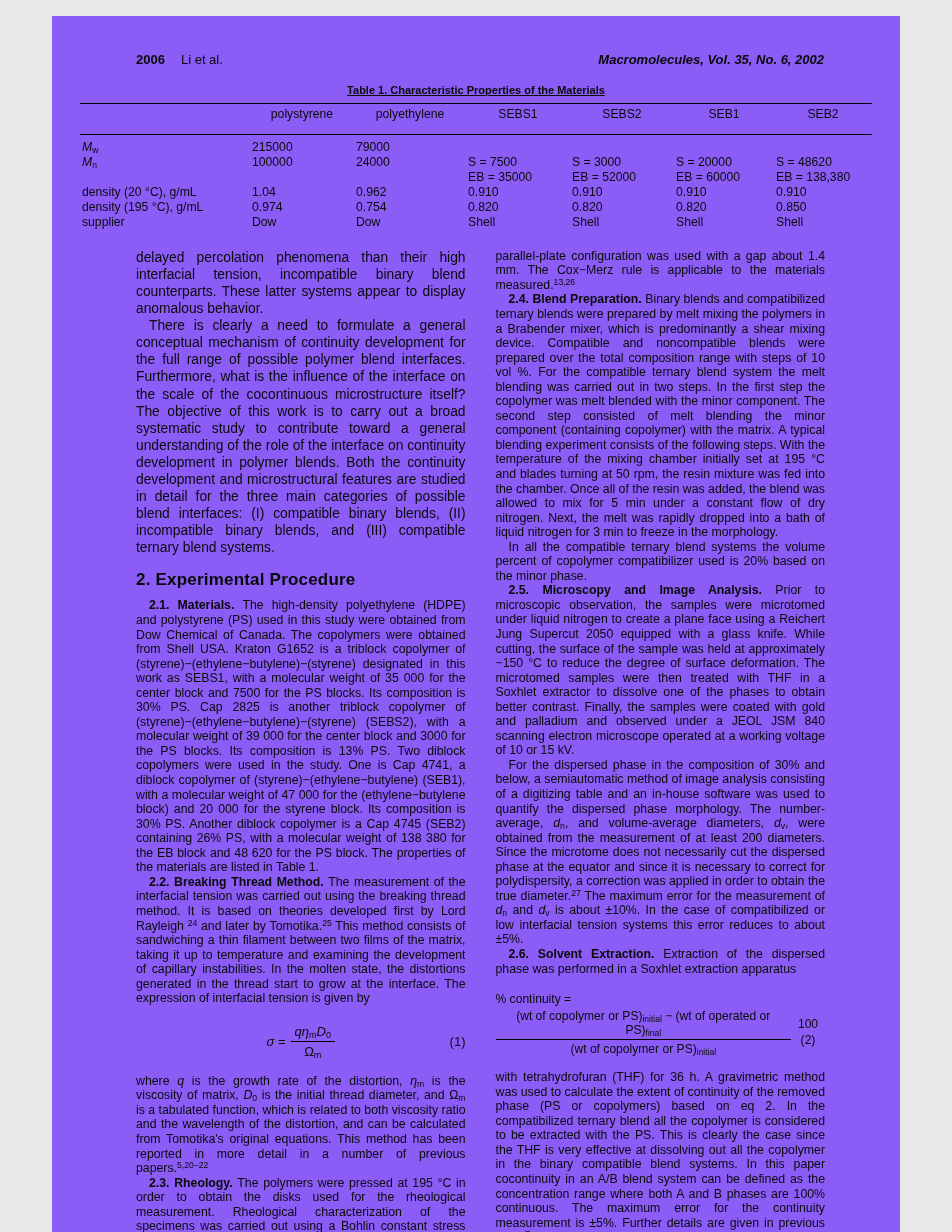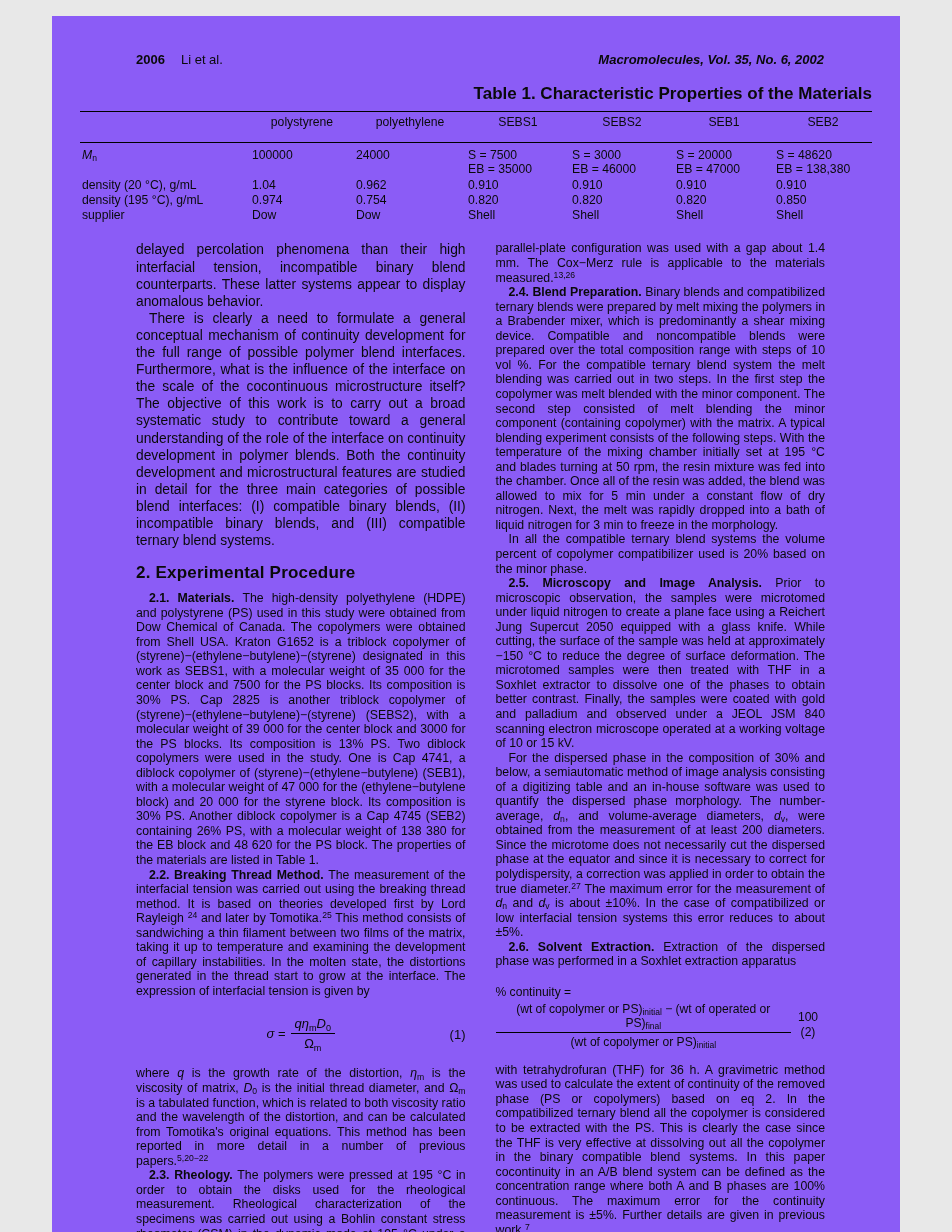--- a/index.html
+++ b/index.html
@@ -8,21 +8,21 @@
     font-family:"Liberation Sans","DejaVu Sans",sans-serif;
     position:relative;overflow:hidden;box-sizing:border-box;
   }
   
   .pagehead{display:flex;justify-content:space-between;align-items:baseline;
     padding:36px 76px 0 84px;font-size:13px;}
   .ph-num{font-weight:bold;margin-right:16px;}
   .ph-right{font-style:italic;font-weight:bold;}
   
   .tablewrap{width:792px;margin:17px auto 0;}
-  .tabletitle{text-align:right;font-weight:bold;font-size:17px;margin-bottom:7px;}
+  .tabletitle{text-align:center;font-weight:bold;font-size:11px;margin-bottom:7px;text-decoration:underline;}
   table.mat{width:100%;border-collapse:collapse;font-size:12.2px;}
   table.mat thead th{
     border-top:1.5px solid #000;border-bottom:1.5px solid #000;
     font-weight:normal;text-align:center;padding:3px 2px 13px;
   }
   table.mat tbody td{
     padding:0 2px 1px;vertical-align:top;text-align:left;white-space:pre-line;
     line-height:14.3px;
   }
   table.mat tbody tr:first-child td{padding-top:5px;}
@@ -86,29 +86,38 @@
           <th>polystyrene</th>
           <th>polyethylene</th>
           <th>SEBS1</th>
           <th>SEBS2</th>
           <th>SEB1</th>
           <th>SEB2</th>
         </tr>
       </thead>
       <tbody>
         <tr>
+          <td class="rowlabel"><span class="seg-i">M</span><sub>w</sub></td>
+          <td>215000</td>
+          <td>79000</td>
+          <td></td>
+          <td></td>
+          <td></td>
+          <td></td>
+        </tr>
+        <tr>
           <td class="rowlabel"><span class="seg-i">M</span><sub>n</sub></td>
           <td>100000</td>
           <td>24000</td>
           <td>S = 7500
 EB = 35000</td>
           <td>S = 3000
-EB = 46000</td>
+EB = 52000</td>
           <td>S = 20000
-EB = 47000</td>
+EB = 60000</td>
           <td>S = 48620
 EB = 138,380</td>
         </tr>
         <tr>
           <td class="rowlabel"><span>density (20 °C), g/mL</span></td>
           <td>1.04</td>
           <td>0.962</td>
           <td>0.910</td>
           <td>0.910</td>
           <td>0.910</td>

